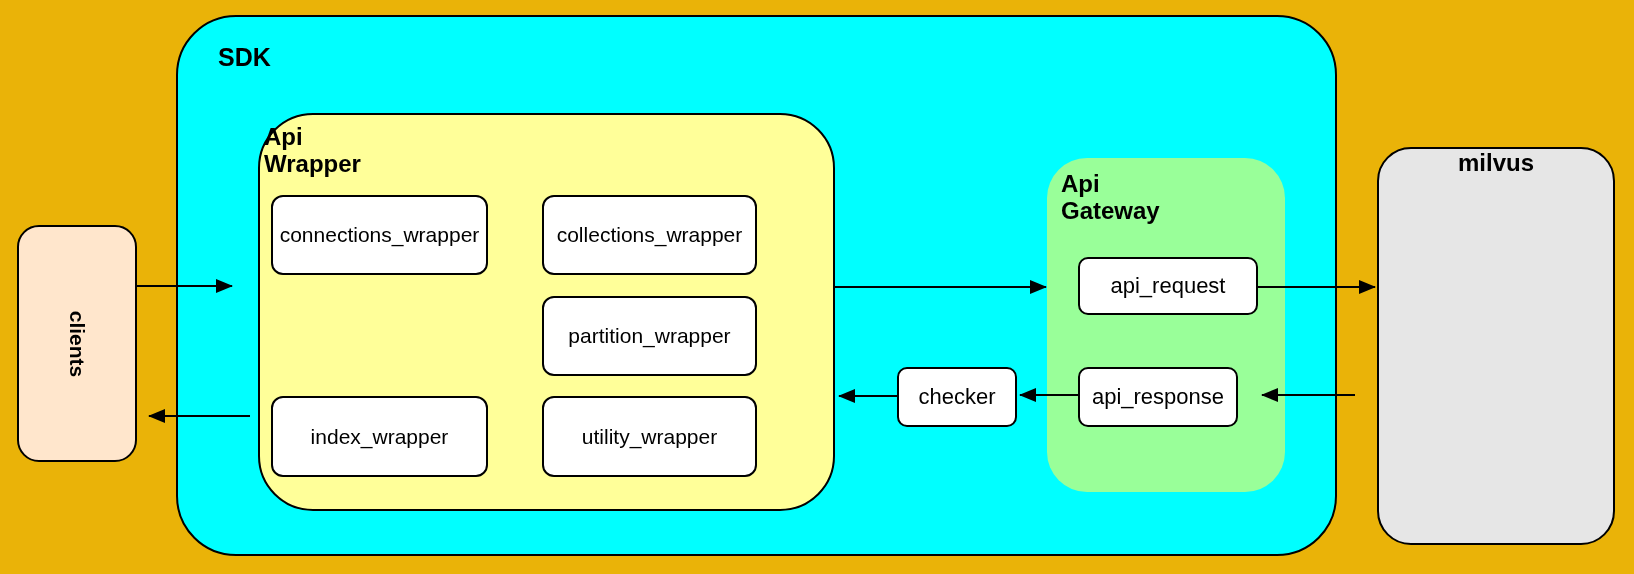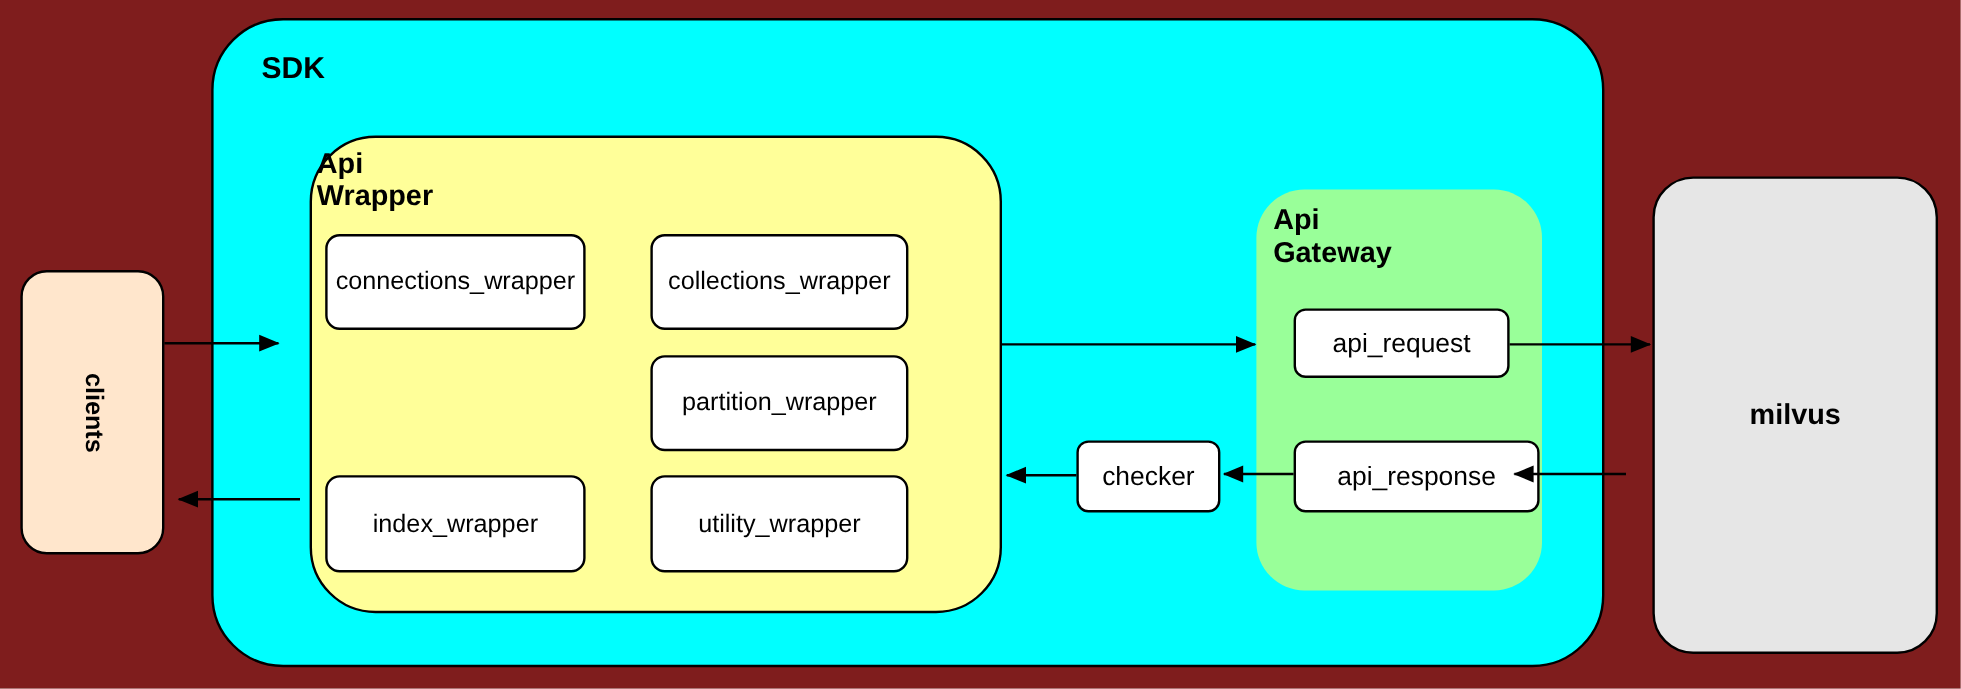--- a/index.html
+++ b/index.html
@@ -1,35 +1,35 @@
 <!DOCTYPE html>
 <html style="--sdk-fill: #00ffff; --wrapper-fill: #ffff99; --gateway-fill: #99ff99; --clients-fill: #ffe6cc; --milvus-fill: #e6e6e6; --node-fill: #ffffff; --stroke: #000000;"><head>
 <meta charset="utf-8">
 <style>
   html,body{margin:0;padding:0;background:#ffffff;font-family:"Liberation Sans",sans-serif;}
-  .canvas{position:relative;width:1634px;height:574px;background:#7f1d1d;overflow:hidden;}
+  .canvas{position:relative;width:1634px;height:574px;background:#eab308;overflow:hidden;}
   .box{position:absolute;box-sizing:border-box;}
   .bordered{border:2px solid var(--stroke,#000000);}
   .sdk{left:176px;top:15px;width:1161px;height:541px;background:var(--sdk-fill,#00ffff);border-radius:60px;}
   .apiwrapper{left:258px;top:113px;width:577px;height:398px;background:var(--wrapper-fill,#ffff99);border-radius:55px;}
   .gateway{left:1047px;top:158px;width:238px;height:334px;background:var(--gateway-fill,#99ff99);border-radius:40px;}
   .milvusbox{left:1377px;top:147px;width:238px;height:398px;background:var(--milvus-fill,#e6e6e6);border-radius:34px;
-    display:flex;align-items:center;justify-content:center;}
+    display:flex;justify-content:center;}
   .clientsbox{left:17px;top:225px;width:120px;height:237px;background:var(--clients-fill,#ffe6cc);border-radius:22px;
     display:flex;align-items:center;justify-content:center;}
   .clientsbox .vlabel{transform:rotate(90deg);font-weight:bold;font-size:21px;color:#000;white-space:nowrap;}
   .node{position:absolute;box-sizing:border-box;background:var(--node-fill,#ffffff);border:2px solid var(--stroke,#000000);
     border-radius:12px;display:flex;align-items:center;justify-content:center;font-size:21px;color:#000;}
   .m-c1{left:271px;width:217px;}
   .m-c2{left:542px;width:215px;}
   .m-r1{top:195px;height:80px;}
   .m-r2{top:296px;height:80px;}
   .m-r3{top:396px;height:81px;}
   .req{left:1078px;top:257px;width:180px;height:58px;font-size:22px;border-radius:10px;}
-  .resp{left:1078px;top:367px;width:205px;height:60px;font-size:22px;border-radius:10px;}
+  .resp{left:1078px;top:367px;width:160px;height:60px;font-size:22px;border-radius:10px;}
   .checker{left:897px;top:367px;width:120px;height:60px;font-size:22px;border-radius:10px;}
   .sdk-label{position:absolute;left:40px;top:26px;font-weight:bold;font-size:25px;color:#000;}
   .biglabel{position:absolute;font-weight:bold;font-size:24px;line-height:27px;color:#000;
     white-space:pre-line;text-align:left;width:110px;}
   .apiwrapper .biglabel{left:4px;top:8px;}
   .gateway .biglabel{left:14px;top:12px;}
   .milvus-label{font-weight:bold;font-size:24px;color:#000;}
   svg.arrows{position:absolute;left:0;top:0;z-index:10;pointer-events:none;}
 </style>
 </head>

